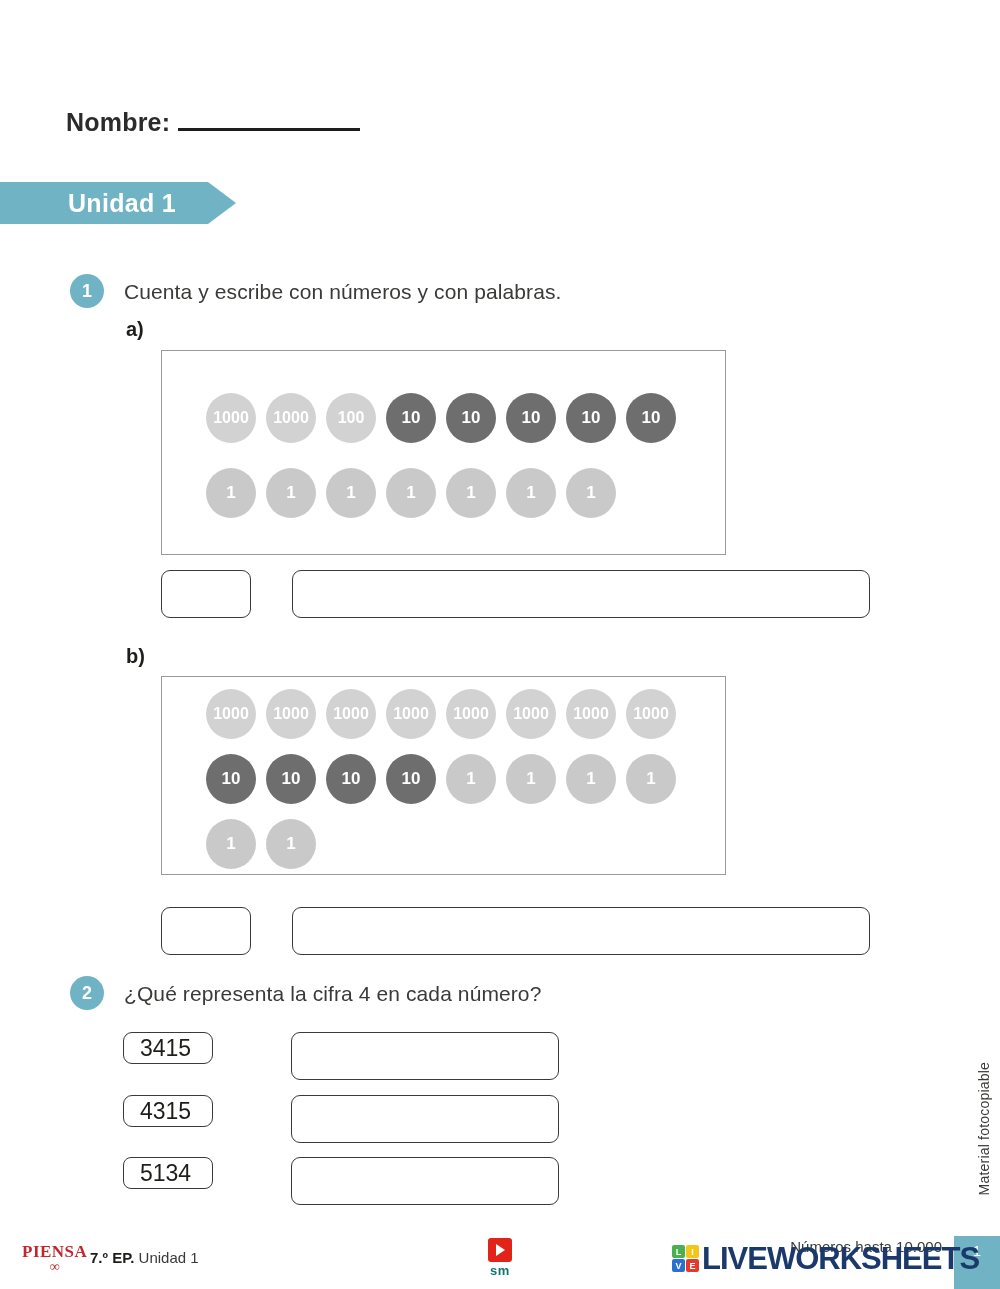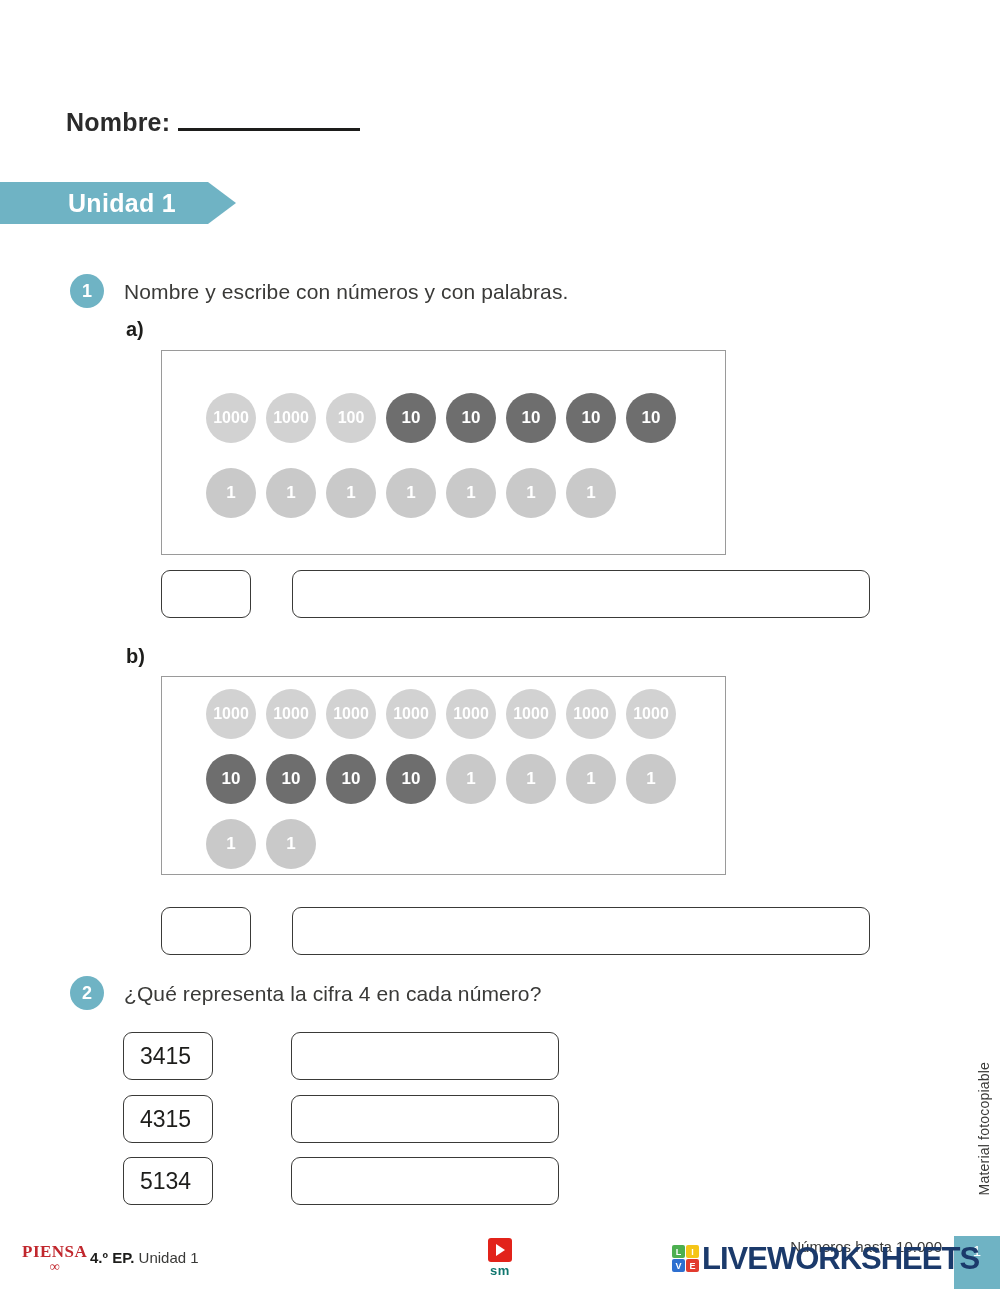--- a/index.html
+++ b/index.html
@@ -116,21 +116,21 @@
     position: absolute;
     height: 48px;
     border: 1.6px solid #3a3a38;
     border-radius: 9px;
     background: #fff;
   }
 
   
   .num-box {
     position: absolute;
-    width: 90px; height: 48px;
+    width: 90px; height: 32px;
     border: 1.6px solid #3a3a38;
     border-radius: 9px;
     background: #fff;
     display: flex; align-items: center;
     padding-left: 16px;
     font-size: 23px;
     color: #1d1d1b;
   }
 
   
@@ -256,21 +256,21 @@
   <span class="gap-lg"></span>
 </div>
 
 <div class="unit-banner">
   <span>Unidad 1</span>
 </div>
 
 <div class="ex-badge" style="left:70px; top:274px;">
   <span>1</span>
 </div>
-<div class="ex-text" style="left:124px; top:280px;">Nombre y escribe con números y con palabras.</div>
+<div class="ex-text" style="left:124px; top:280px;">Cuenta y escribe con números y con palabras.</div>
 
 <div class="sub-label" style="left:126px; top:318px;">a)</div>
 
 <div class="token-panel" style="left:161px; top:350px; width:565px; height:205px;">
   <div class="token-row" style="margin-top:42px;">
     <div class="token thousand">1000</div>
     <div class="token thousand">1000</div>
     <div class="token hundred">100</div>
     <div class="token ten">10</div>
     <div class="token ten">10</div>
@@ -339,21 +339,21 @@
 <div class="ans-wide" style="left:291px; top:1157px; width:268px;"></div>
 
 <div class="side-vertical">Material fotocopiable</div>
 
 <div class="piensa-logo">
   <span>PIENSA</span>
   <span class="inf">∞</span>
 </div>
 
 <div class="footer-course">
-  <b>4.º EP.</b><span> Unidad 1</span>
+  <b>7.º EP.</b><span> Unidad 1</span>
 </div>
 
 <div class="sm-logo">
   <div class="sm-mark"></div>
   <div class="sm-text">sm</div>
 </div>
 
 <div class="footer-topic">Números hasta 10.000</div>
 
 <div class="page-badge">

